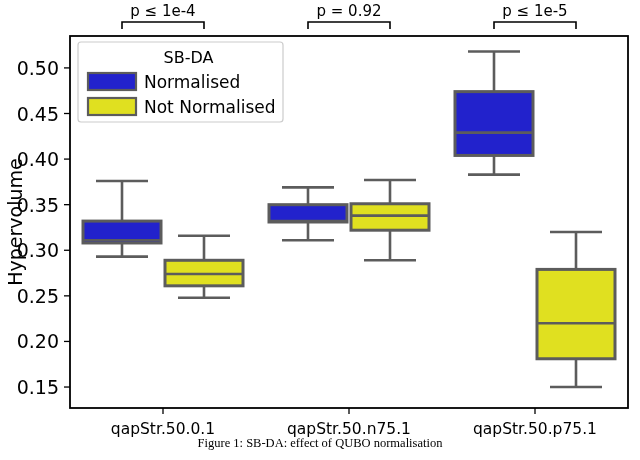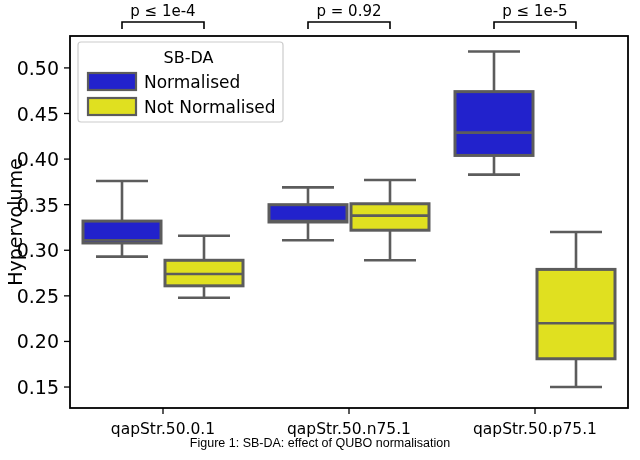--- a/index.html
+++ b/index.html
@@ -21,21 +21,21 @@
   .cap{stroke:#5c5c5c;stroke-width:2.6;}
   .median{stroke:#5c5c5c;stroke-width:2.6;}
   .legendbox{fill:#ffffff;stroke:#cccccc;stroke-width:1.2;}
   .legendtitle{font-size:16px;fill:#000;font-family:"DejaVu Sans", sans-serif;}
   .legendlabel{font-size:17px;fill:#000;font-family:"DejaVu Sans", sans-serif;}
   .legendswatch{stroke:#5c5c5c;stroke-width:2.2;}
   .pvaltext{font-size:15px;fill:#000;font-family:"DejaVu Sans", sans-serif;}
   .bracket{stroke:#000;stroke-width:1.6;fill:none;}
   .caption{
     position:absolute;left:0;width:640px;top:436px;
-    text-align:center;font-family:Liberation Sans, sans-serif;
+    text-align:center;font-family:Liberation Serif, serif;
     font-size:12.5px;color:#000;
   }
 </style>
 </head>
 <body>
 
 <div id="figure">
   <svg class="plot" width="640" height="460" id="chart-svg">
       <rect x="70" y="36" width="558" height="372" fill="none" stroke="#000" stroke-width="1.8"></rect>
       <line x1="64" y1="387.0294117647059" x2="70" y2="387.0294117647059" class="tick-line"></line>

